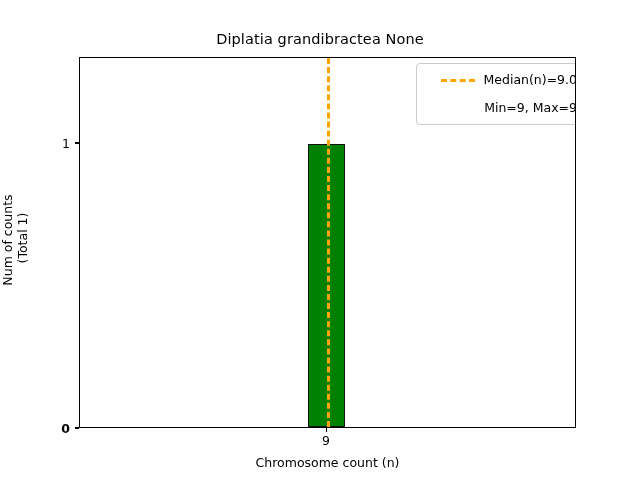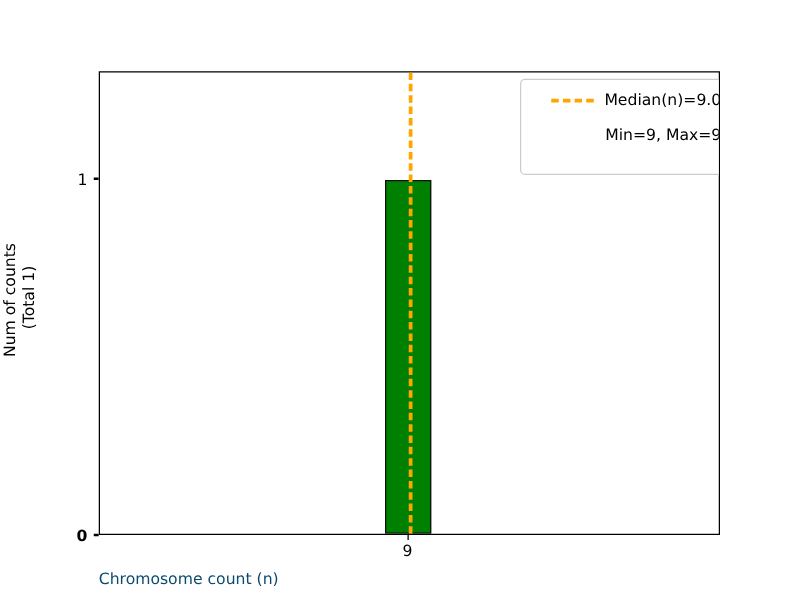--- a/index.html
+++ b/index.html
@@ -87,22 +87,23 @@
     text-align: center;
     white-space: nowrap;
   }
 
   
   #xlabel {
     position: absolute;
     left: 79px;
     top: 455px;
     width: 497px;
-    font-size: 12.5px;
-    color: #0c4a6e;
+    text-align: center;
+    font-size: 12.5px;
+    color: #000000;
   }
   #ylabel-wrap {
     position: absolute;
     left: 0px;
     top: 0px;
     width: 480px;   
     height: 40px;
     transform-origin: 0 0;
     transform: rotate(-90deg) translate(-480px, 0px);
   }
@@ -123,21 +124,21 @@
   
   #legend {
     position: absolute;
     left: 415px;
     top: 62px;
     width: 170px;
     box-sizing: border-box;
     border: 1px solid #cccccc;
     border-radius: 4px;
     background: rgba(255,255,255,0.92);
-    padding: 7px 8px 23px 8px;
+    padding: 7px 8px 8px 8px;
   }
   #legend-row {
     display: flex;
     align-items: center;
     justify-content: flex-end;
     gap: 9px;
   }
   .legend-swatch {
     position: relative;
     width: 34px;
@@ -158,20 +159,21 @@
     text-align: right;
     line-height: 17px;
     white-space: nowrap;
   }
 </style>
 </head>
 <body>
 
 <div id="figure">
 
+  <div id="chart-title">Diplatia grandibractea None</div>
 
   <div id="ylabel-wrap">
     <div id="ylabel">Num of counts
  (Total 1)</div>
   </div>
 
   <div class="ytick-mark" style="left:74.8px; top:427.4px;"></div>
   <div class="ytick-label" style="left:39px; top:421px; width:31px;">0</div>
 
   <div class="ytick-mark" style="left:74.8px; top:142.4px;"></div>

